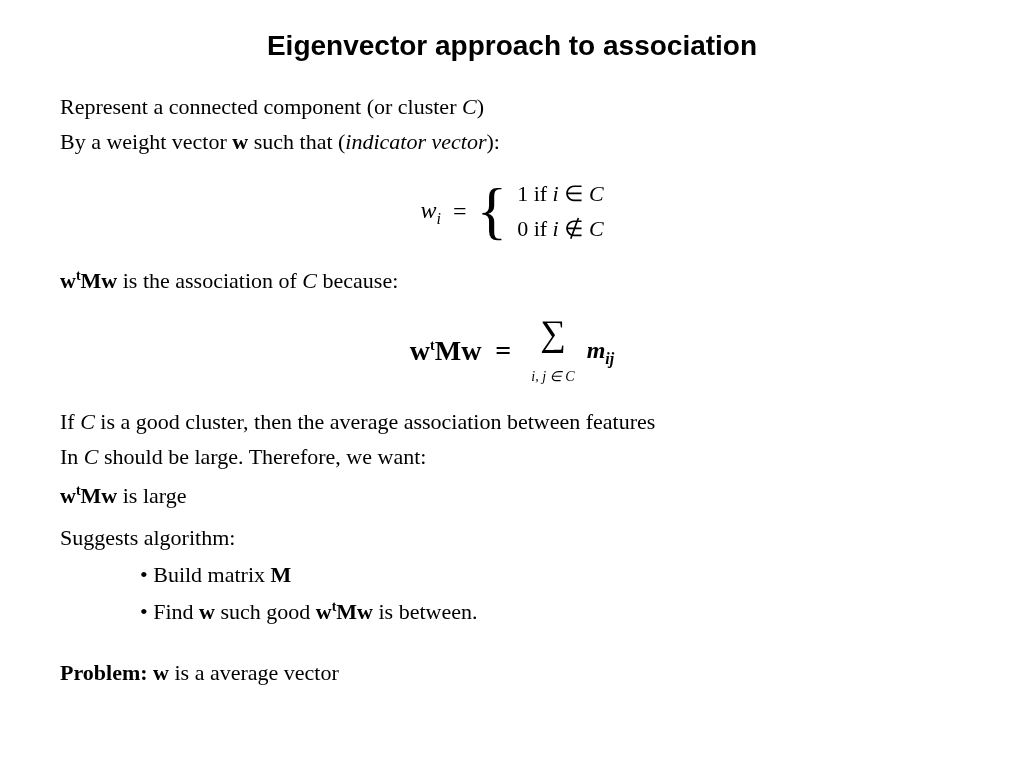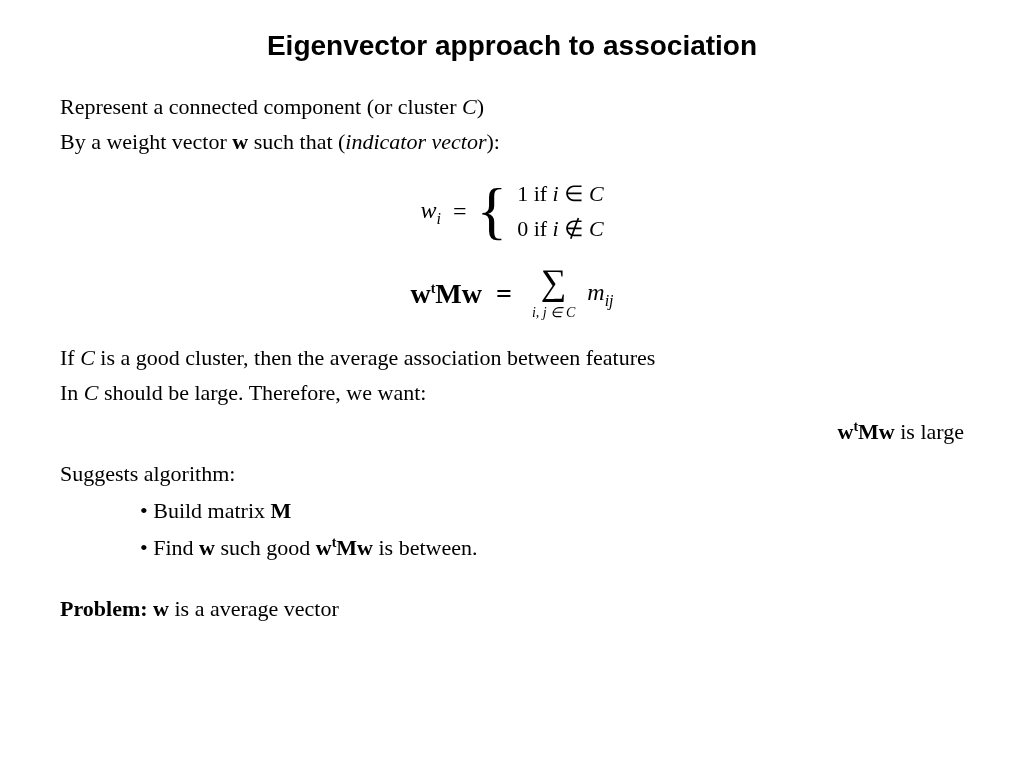--- a/index.html
+++ b/index.html
@@ -89,45 +89,45 @@
 
     .sum-sigma {
       font-size: 36px;
       line-height: 1;
     }
 
     .sum-sub {
       font-size: 14px;
       font-style: italic;
       font-weight: normal;
-      margin-top: 2px;
+      margin-top: 15px;
     }
 
     .m-ij {
       font-style: italic;
-      font-weight: normal;
+      font-weight: bold;
       font-size: 24px;
     }
 
     .m-ij sub {
       font-size: 16px;
     }
 
     sup.t-sup {
       font-size: 14px;
       font-weight: bold;
       vertical-align: super;
     }
 
     .section-gap {
       margin-top: 9px;
     }
 
     .center-line {
-      text-align: right;
+      text-align: left;
       margin: 6px 0;
     }
 
     .bullet-list {
       margin-left: 80px;
       margin-top: 4px;
     }
 
     .bullet-item {
       margin-bottom: 4px;
@@ -168,20 +168,23 @@
         <div class="case-row">
           <span>1 if <em>i</em> ∈ <em>C</em></span>
         </div>
         <div class="case-row">
           <span>0 if <em>i</em> ∉ <em>C</em></span>
         </div>
       </div>
     </div>
   </div>
 
+  <div class="line">
+    <strong>w<sup class="t-sup">t</sup>Mw</strong><span> is the association of </span><em>C</em><span> because:</span>
+  </div>
 
   <div class="formula-block">
     <div class="sum-formula">
       <strong>w<sup class="t-sup">t</sup>Mw</strong>
       <span style="margin: 0 14px; font-size:28px;">=</span>
       <div class="sum-symbol">
         <span class="sum-sigma">∑</span>
         <span class="sum-sub">i, j ∈ C</span>
       </div>
       <span class="m-ij" style="margin-left:6px;"><em>m<sub>ij</sub></em></span>

